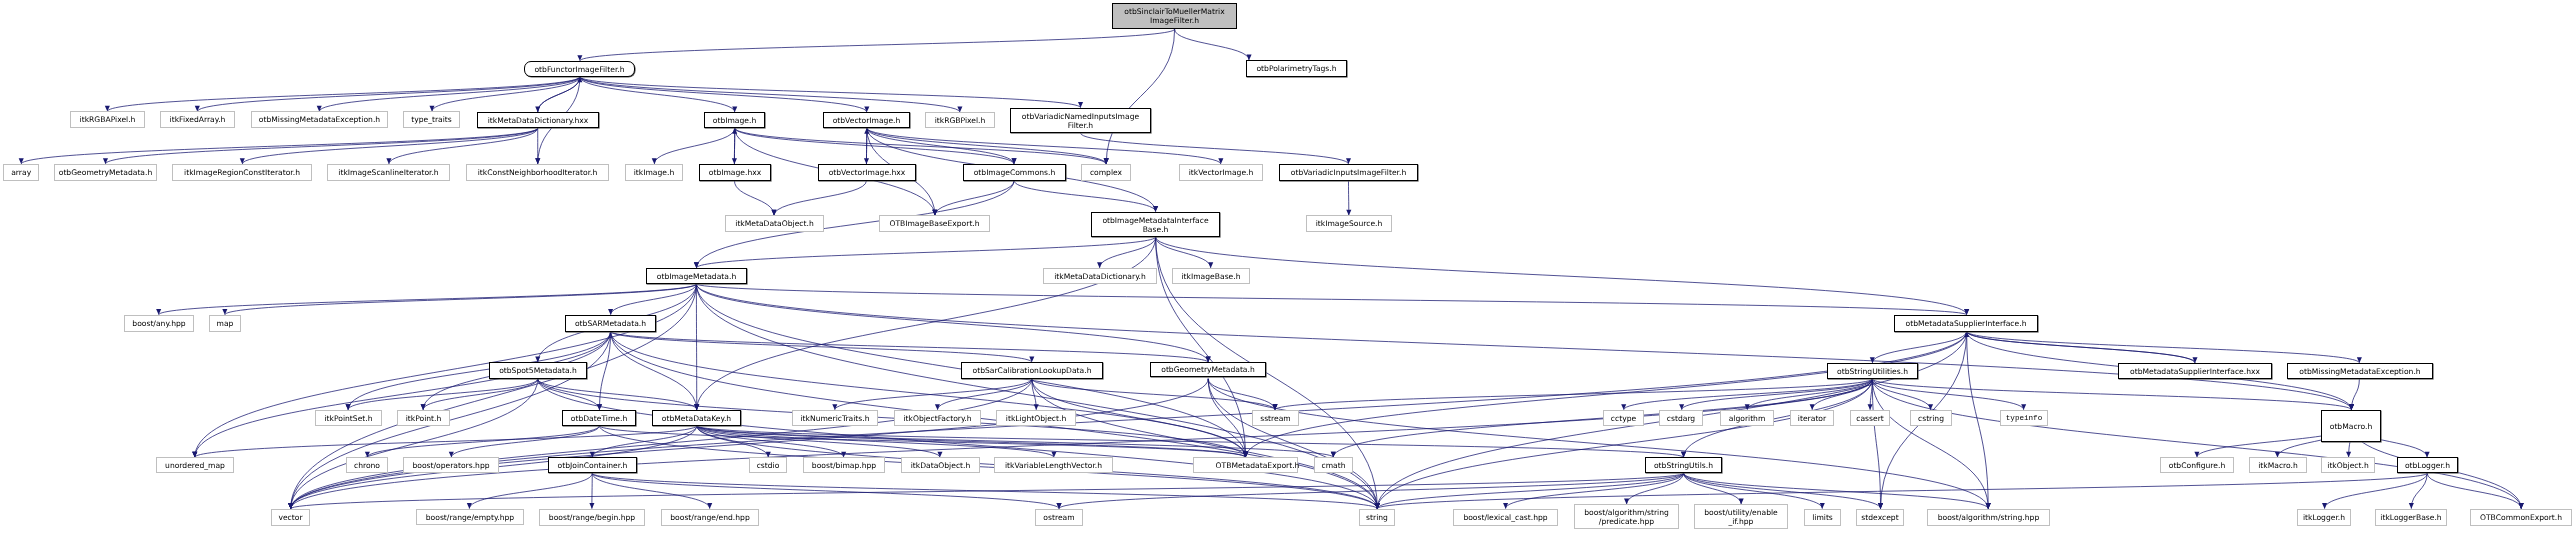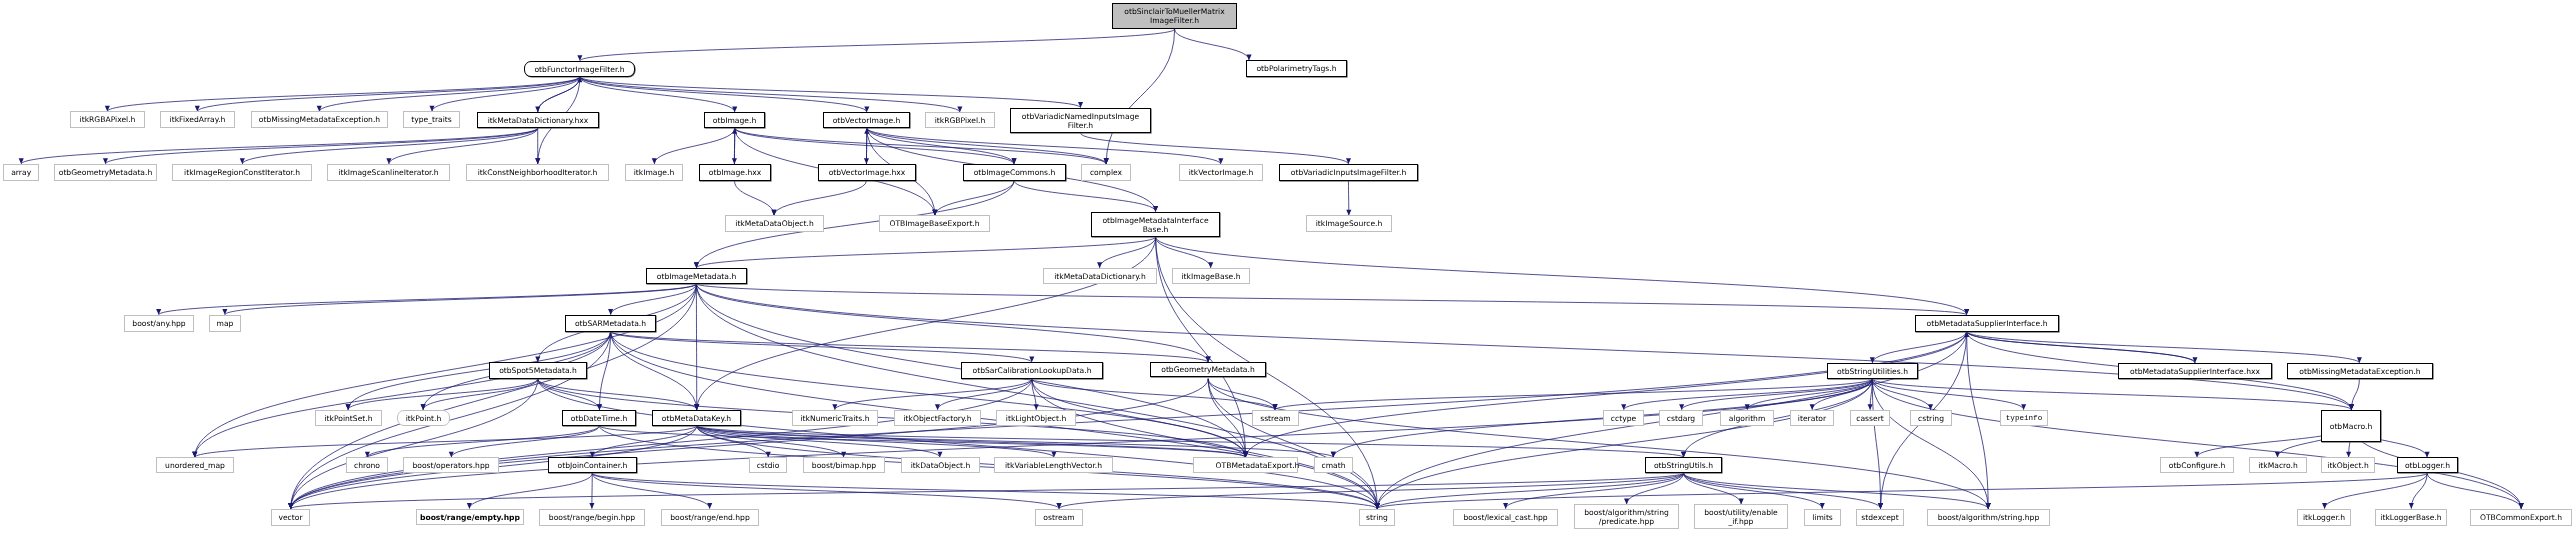--- a/index.html
+++ b/index.html
@@ -353,29 +353,29 @@
     <div class="node external" style="left: 879px; top: 215px; width: 111px; height: 16.5px;">OTBImageBaseExport.h</div>
     <div class="node internal" style="left: 1091px; top: 212px; width: 129px; height: 25px;">otbImageMetadataInterface
 Base.h</div>
     <div class="node external" style="left: 1306px; top: 215px; width: 86px; height: 16.5px;">itkImageSource.h</div>
     <div class="node internal" style="left: 646px; top: 268px; width: 101px; height: 16px;">otbImageMetadata.h</div>
     <div class="node external" style="left: 1043px; top: 268px; width: 114px; height: 16px;">itkMetaDataDictionary.h</div>
     <div class="node external" style="left: 1172px; top: 268px; width: 78px; height: 16px;">itkImageBase.h</div>
     <div class="node external" style="left: 124px; top: 315px; width: 70px; height: 16.5px;">boost/any.hpp</div>
     <div class="node external" style="left: 209px; top: 315px; width: 32px; height: 16.5px;">map</div>
     <div class="node internal" style="left: 565px; top: 315px; width: 91px; height: 16.5px;">otbSARMetadata.h</div>
-    <div class="node internal" style="left: 1894px; top: 315px; width: 144px; height: 16.5px; margin-left: 21px;">otbMetadataSupplierInterface.h</div>
+    <div class="node internal" style="left: 1894px; top: 315px; width: 144px; height: 16.5px;">otbMetadataSupplierInterface.h</div>
     <div class="node internal" style="left: 489px; top: 362px; width: 98px; height: 16.5px;">otbSpot5Metadata.h</div>
     <div class="node internal" style="left: 961px; top: 362px; width: 142px; height: 16.5px;">otbSarCalibrationLookupData.h</div>
     <div class="node internal" style="left: 1150px; top: 362px; width: 116px; height: 15px;">otbGeometryMetadata.h</div>
     <div class="node internal" style="left: 1827px; top: 363px; width: 91px; height: 16px;">otbStringUtilities.h</div>
     <div class="node internal" style="left: 2118px; top: 363px; width: 154px; height: 16px;">otbMetadataSupplierInterface.hxx</div>
     <div class="node internal" style="left: 2287px; top: 363px; width: 146px; height: 16px;">otbMissingMetadataException.h</div>
     <div class="node external" style="left: 315px; top: 410px; width: 67px; height: 16px;">itkPointSet.h</div>
-    <div class="node external" style="left: 397px; top: 410px; width: 53px; height: 16px; border-radius: 7px;">itkPoint.h</div>
+    <div class="node external" style="left: 397px; top: 410px; width: 53px; height: 16px;">itkPoint.h</div>
     <div class="node internal" style="left: 562px; top: 410px; width: 74px; height: 16px;">otbDateTime.h</div>
     <div class="node internal" style="left: 652px; top: 410px; width: 89px; height: 16px;">otbMetaDataKey.h</div>
     <div class="node external" style="left: 792px; top: 410px; width: 86px; height: 16px;">itkNumericTraits.h</div>
     <div class="node external" style="left: 894px; top: 410px; width: 87px; height: 16px;">itkObjectFactory.h</div>
     <div class="node external" style="left: 996px; top: 410px; width: 80px; height: 16px;">itkLightObject.h</div>
     <div class="node external" style="left: 1252px; top: 410px; width: 47px; height: 16px;">sstream</div>
     <div class="node external" style="left: 1603px; top: 410px; width: 41px; height: 16px;">cctype</div>
     <div class="node external" style="left: 1659px; top: 410px; width: 44px; height: 16px;">cstdarg</div>
     <div class="node external" style="left: 1720px; top: 410px; width: 54px; height: 16px;">algorithm</div>
     <div class="node external" style="left: 1790px; top: 410px; width: 44px; height: 16px;">iterator</div>
@@ -392,21 +392,21 @@
     <div class="node external" style="left: 901px; top: 457px; width: 79px; height: 16px;">itkDataObject.h</div>
     <div class="node external" style="left: 994px; top: 457px; width: 119px; height: 16px;">itkVariableLengthVector.h</div>
     <div class="node external" style="left: 1193px; top: 457px; width: 105px; height: 16px; padding-left: 24px;">OTBMetadataExport.h</div>
     <div class="node external" style="left: 1314px; top: 457px; width: 39px; height: 16px;">cmath</div>
     <div class="node internal" style="left: 1645px; top: 457px; width: 77px; height: 16px;">otbStringUtils.h</div>
     <div class="node external" style="left: 2160px; top: 457px; width: 74px; height: 16px;">otbConfigure.h</div>
     <div class="node external" style="left: 2249px; top: 457px; width: 58px; height: 16px;">itkMacro.h</div>
     <div class="node external" style="left: 2321px; top: 457px; width: 54px; height: 16px;">itkObject.h</div>
     <div class="node internal" style="left: 2397px; top: 457px; width: 61px; height: 16px;">otbLogger.h</div>
     <div class="node external" style="left: 271px; top: 509px; width: 39px; height: 16.5px;">vector</div>
-    <div class="node external" style="left: 416px; top: 509px; width: 108px; height: 16px; font-weight: bold;">boost/range/empty.hpp</div>
+    <div class="node external" style="left: 416px; top: 509px; width: 108px; height: 16px;">boost/range/empty.hpp</div>
     <div class="node external" style="left: 539px; top: 509px; width: 106px; height: 16.5px;">boost/range/begin.hpp</div>
     <div class="node external" style="left: 661px; top: 509px; width: 98px; height: 16.5px;">boost/range/end.hpp</div>
     <div class="node external" style="left: 1035px; top: 509px; width: 48px; height: 16.5px;">ostream</div>
     <div class="node external" style="left: 1359px; top: 509px; width: 36px; height: 16.5px;">string</div>
     <div class="node external" style="left: 1453px; top: 509px; width: 105px; height: 16.5px;">boost/lexical_cast.hpp</div>
     <div class="node external" style="left: 1574px; top: 504px; width: 105px; height: 25px;">boost/algorithm/string
 /predicate.hpp</div>
     <div class="node external" style="left: 1694px; top: 504px; width: 94px; height: 25px;">boost/utility/enable
 _if.hpp</div>
     <div class="node external" style="left: 1804px; top: 509px; width: 37px; height: 16.5px;">limits</div>

